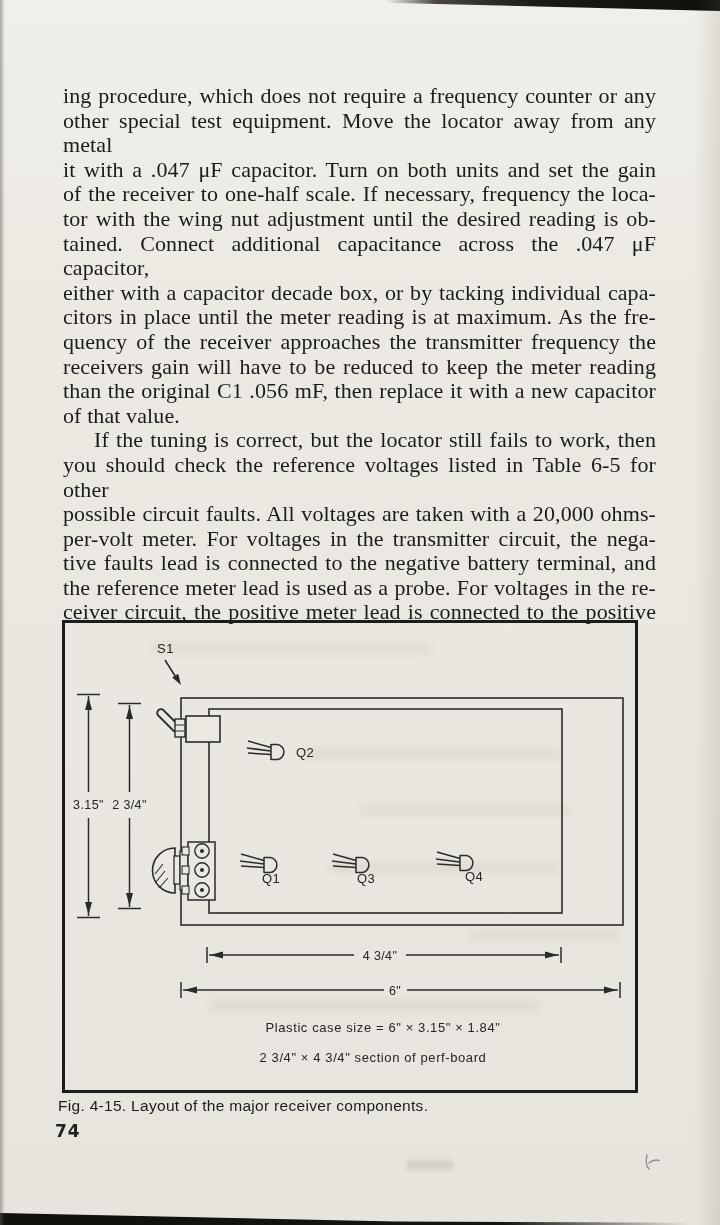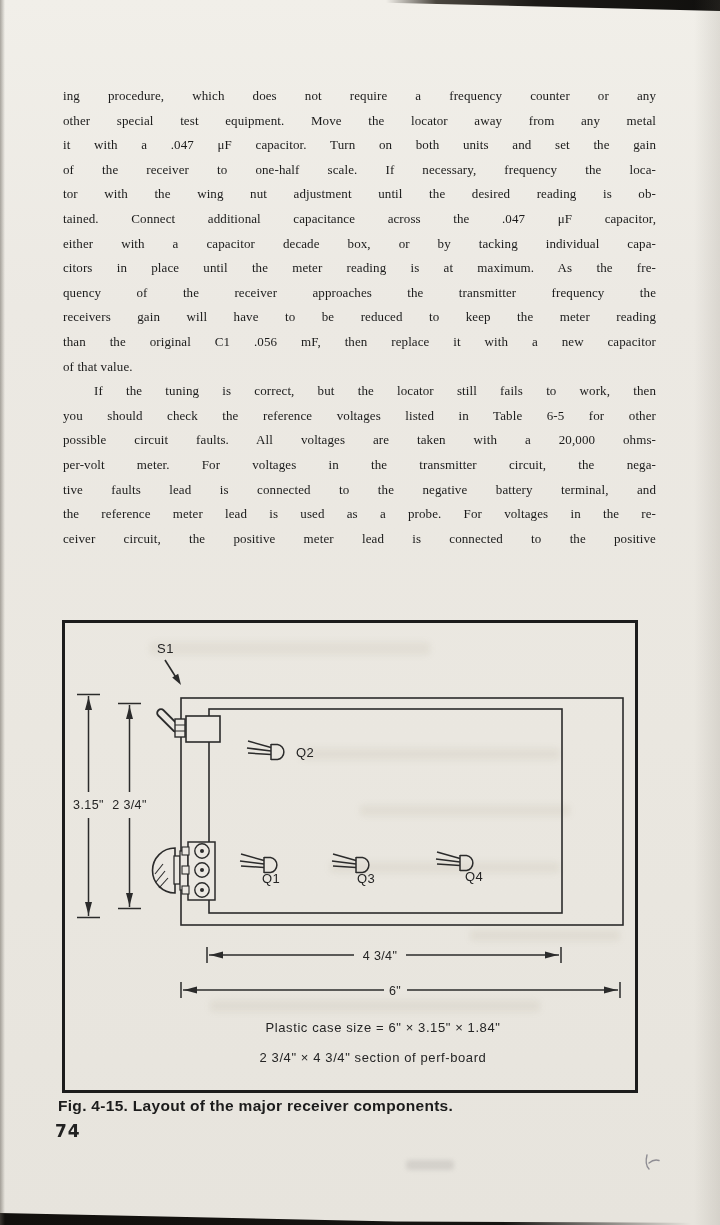--- a/index.html
+++ b/index.html
@@ -28,41 +28,41 @@
     position:absolute; right:0; top:0; width:26px; height:1225px;
     background: linear-gradient(to left, rgba(120,113,102,0.16), rgba(120,113,102,0));
   }
   .ghost { position:absolute; filter:blur(3px); background:rgba(125,112,82,0.08); border-radius:4px; }
   .smudge { position:absolute; filter:blur(2px); background:rgba(110,108,104,0.16); border-radius:4px; }
 
   
   .body-text {
     position:absolute; left:63px; top:84px; width:593px;
     font-family:"Liberation Serif", serif;
-    font-size:13px; line-height:24.6px; color:#1b1b1b;
+    font-size:22px; line-height:24.6px; color:#1b1b1b;
     letter-spacing:0.1px;
   }
   .bline { text-align:justify; text-align-last:justify; }
   .bline.end { text-align-last:left;font-family:Liberation Serif, serif; }
   .bline.indent { text-indent:31px; }
 
   
   .figure-svg { position:absolute; left:62px; top:620px; }
   .flabel, .fdim, .fnote {
     font-family:"Liberation Sans", sans-serif;
     fill:#252525;
   }
   .flabel { font-size:13px; letter-spacing:0.5px; }
   .fdim  { font-size:12.5px; letter-spacing:0.4px; }
   .fnote { font-size:13px; letter-spacing:0.6px; }
 
   .caption {
     position:absolute; left:58px; top:1097px; width:560px;
     font-family:"Liberation Sans", sans-serif;
-    font-size:15.5px; color:#1c1c1c; letter-spacing:0.3px;font-weight:bold;
+    font-size:15.5px; color:#1c1c1c; letter-spacing:0.3px;
   }
   .page-number {
     position:absolute; left:55px; top:1121px;
     font-family:"DejaVu Sans", sans-serif;
     font-size:17px; font-weight:700; color:#222; letter-spacing:1px;
   }
   .pen-mark { position:absolute; left:640px; top:1152px; }
 </style>
 </head>
 <body>

